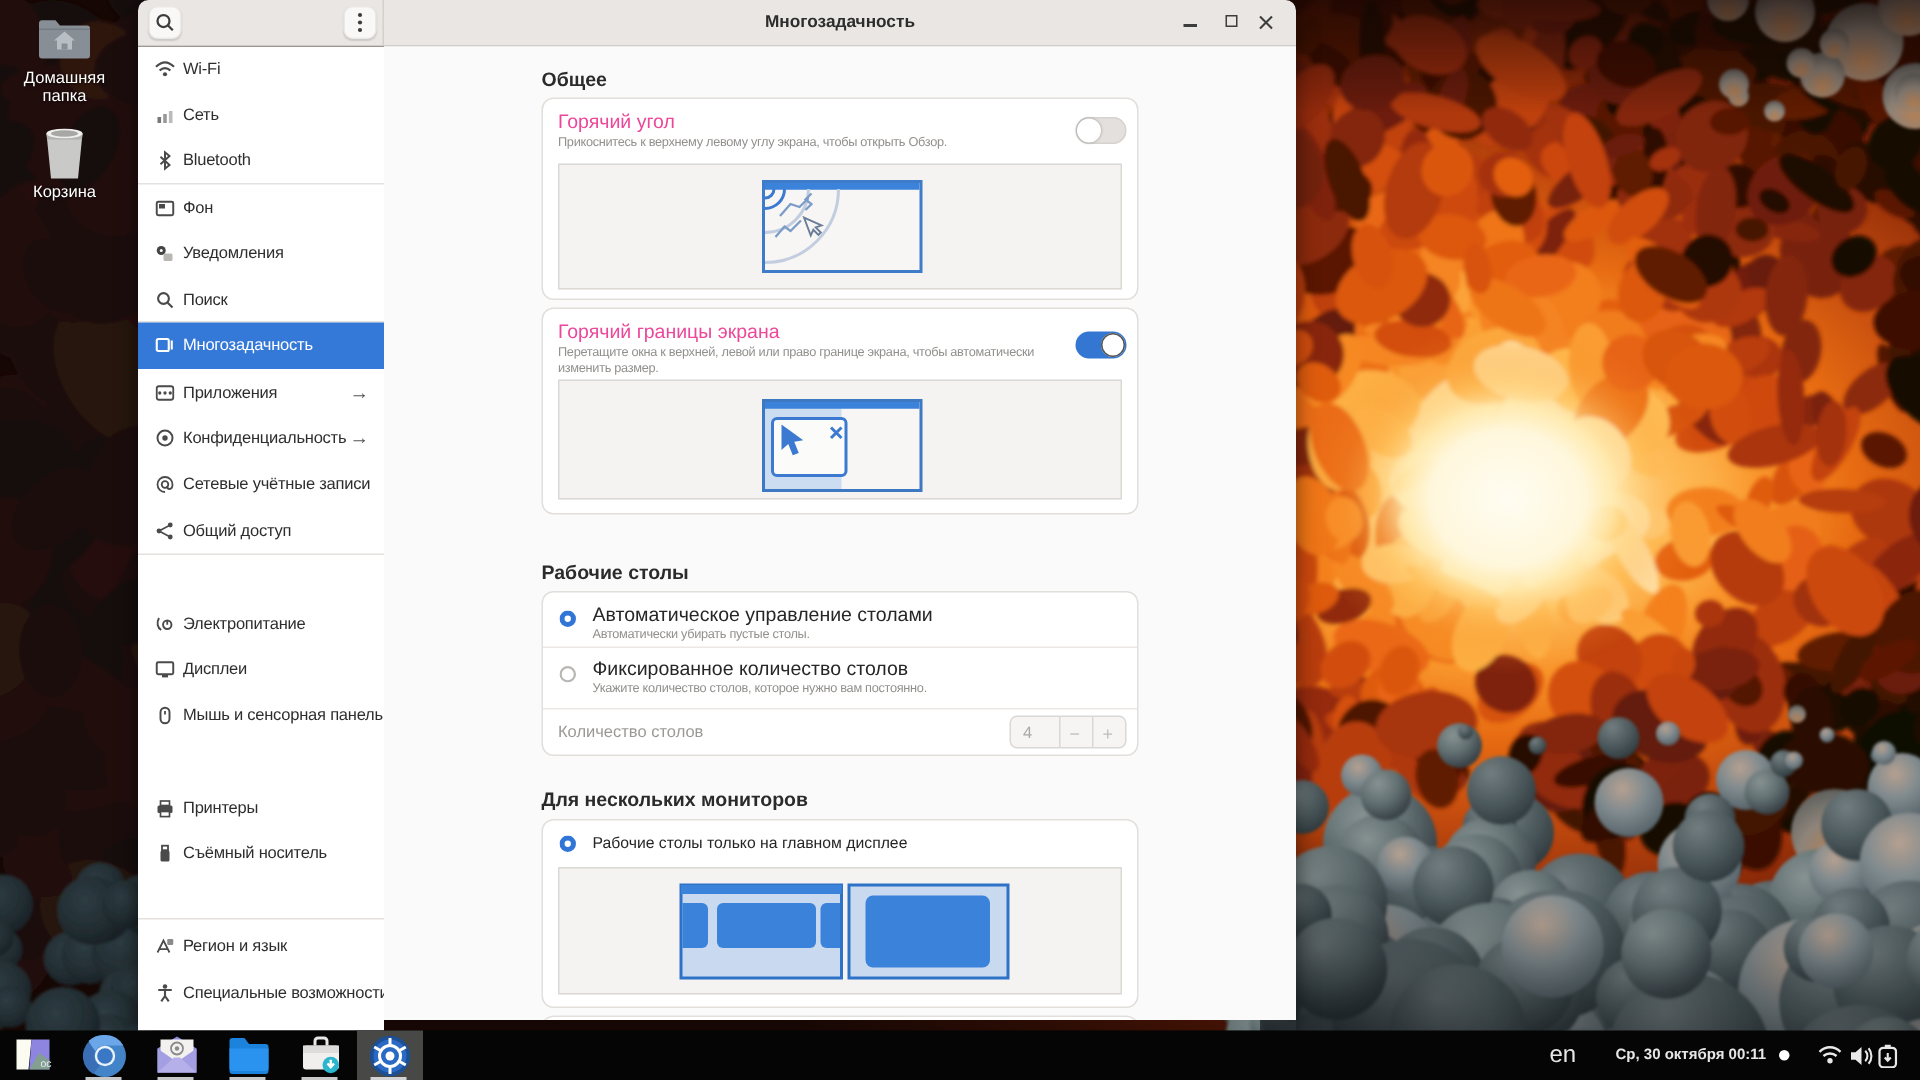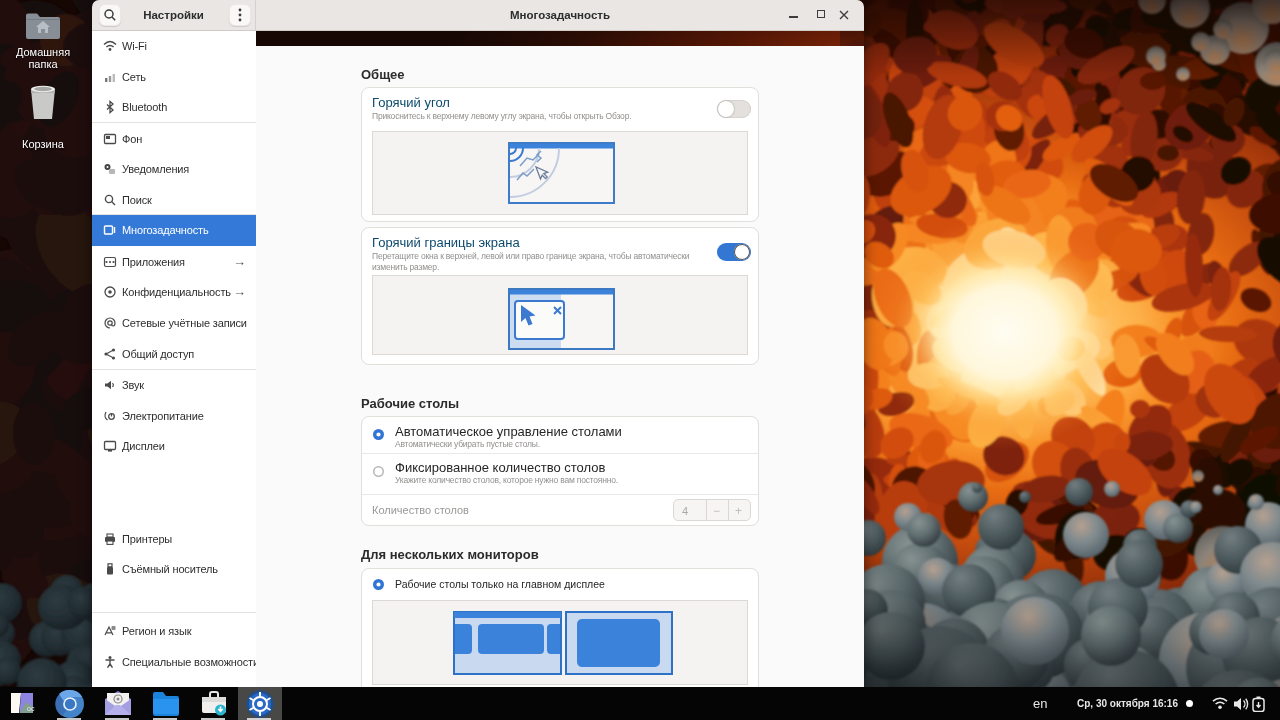--- a/index.html
+++ b/index.html
@@ -12,42 +12,42 @@
 #htitle1 {position:absolute; left:0px; top:0; width:163px; text-align:center; line-height:30px; font-weight:bold; font-size:11.5px; color:#2d2d2d;}
 #htitle2 {position:absolute; left:164px; top:0; width:608px; text-align:center; line-height:30px; font-weight:bold; font-size:11.5px; color:#2d2d2d;}
 #sidebar {position:absolute; left:0; top:31px; width:164px; height:656px; background:#fff;}
 .srow {position:absolute; left:0; width:164px; height:30.7px;}
 .srow.sel {background:#3579d8;}
 .sic {position:absolute; left:11px; top:8px;}
 .slbl {position:absolute; left:30px; top:0; line-height:30.7px; font-size:11px; color:#2e2e2e; white-space:nowrap; letter-spacing:-0.15px;}
 .sel .slbl {color:#fff;}
 .arr {position:absolute; right:10px; line-height:30.7px; font-size:13px; color:#555;}
 .ssep {position:absolute; left:0; width:164px; height:1px; background:#e4e1de;}
-#content {position:absolute; left:164px; top:46px; width:608px; height:656px; background:#fafafa; overflow:hidden;}
+#content {position:absolute; left:164px; top:24px; width:608px; height:656px; background:#fafafa; overflow:hidden;}
 .shead {position:absolute; font-size:13px; font-weight:bold; color:#2b2b2b;}
 .card {position:absolute; left:105px; width:398px; background:#fff; border:1px solid #e2dfdb; border-radius:8px; overflow:hidden;}
-.ct {position:absolute; left:10px; font-size:13px; color:#0c4a6e; white-space:nowrap;}
+.ct {position:absolute; left:10px; font-size:13px; color:#ec4899; white-space:nowrap;}
 .cs {position:absolute; left:10px; font-size:8.5px; letter-spacing:-0.2px; color:#92908d; white-space:nowrap;}
 .illus {position:absolute; left:10px; width:376px; background:#f4f3f1; border:1px solid #dcd9d5;}
 .tog {position:absolute; left:355px; width:34px; height:18px; border-radius:9px;}
 .tog.off {background:#e3e0dd; box-shadow:inset 0 0 0 1px #d6d3cf;}
 .tog.on {background:#3477d3;}
 .knob {position:absolute; top:1px; width:16px; height:16px; border-radius:8px; background:#fff;}
 .tog.off .knob {left:1px; box-shadow:0 0 2px rgba(0,0,0,.35);}
 .tog.on .knob {left:17px; box-shadow:inset 0 0 0 1px #555;}
 .radio {position:absolute; left:11px; width:11px; height:11px; border-radius:6px;}
 .radio.on {background:#fff; box-shadow:inset 0 0 0 3.4px #3176d6;}
 .radio.off {background:#fff; box-shadow:inset 0 0 0 1.5px #b9b7b4;}
 .rt {position:absolute; left:33px; font-size:13px; color:#262626; white-space:nowrap;}
 .rs {position:absolute; left:33px; font-size:8.5px; letter-spacing:-0.2px; color:#92908d; white-space:nowrap;}
 .csep {position:absolute; left:0; width:100%; height:1px; background:#ebe8e5;}
 #taskbar {position:absolute; left:0; top:687px; width:1280px; height:33px; background:#050505;}
 .tbi {position:absolute; top:2px;}
 .tbline {position:absolute; top:31px; height:1.5px; width:24px; background:rgba(235,235,235,0.85);}
-.tbtxt {position:absolute; top:0; color:#e6e6e6; font-size:13px; line-height:33px;}
+.tbtxt {position:absolute; top:0; color:#e6e6e6; font-size:16px; line-height:33px;}
 </style></head>
 <body>
 <div id="stage">
 <svg id="wp" xmlns="http://www.w3.org/2000/svg" width="1280" height="720" viewBox="0 0 1280 720">
       <defs>
         <radialGradient id="sun" cx="0" cy="0" r="1" gradientUnits="userSpaceOnUse" gradientTransform="translate(1005 332) scale(700 480)">
           <stop offset="0" stop-color="#fffdf0"></stop>
           <stop offset="0.09" stop-color="#ffeec0"></stop>
           <stop offset="0.16" stop-color="#ffc35e"></stop>
           <stop offset="0.24" stop-color="#f9962c"></stop>
@@ -1109,21 +1109,21 @@
 </svg>
 <div style="margin-top:4px;">Домашняя<br>папка</div>
     </div>
 <div class="dicon" style="left:4px; top:84px; width:78px;">
 <svg width="40" height="38" viewBox="0 0 40 38" style="display:block;margin:0 auto;">
 <path d="M8 5h24l-3 30H11z" fill="#c9c9c7"></path>
 <path d="M8 5h24l-.4 4H8.4z" fill="#b2b2b0"></path>
 <ellipse cx="20" cy="5" rx="12" ry="3.2" fill="#efefed"></ellipse>
 <ellipse cx="20" cy="5" rx="9" ry="2.2" fill="#a7a7a5"></ellipse>
 </svg>
-<div style="margin-top:16px;">Корзина</div>
+<div style="margin-top:0;">Корзина</div>
     </div>
 
 <div id="win">
 <div id="sidebar">
         <div class="ssep" style="top:91px"></div>
         <div class="ssep" style="top:183px"></div>
         <div class="ssep" style="top:338px"></div>
         <div class="ssep" style="top:581px"></div>
         <div class="srow" style="top:-0.4px">
           <svg class="sic" width="14" height="14" viewBox="0 0 14 14">
@@ -1203,41 +1203,41 @@
         </div>
         <div class="srow" style="top:307.6px">
           <svg class="sic" width="14" height="14" viewBox="0 0 14 14">
             <circle cx="3" cy="7" r="1.6" fill="#4a4a4a"></circle>
             <circle cx="10.5" cy="3" r="1.6" fill="#4a4a4a"></circle>
             <circle cx="10.5" cy="11" r="1.6" fill="#4a4a4a"></circle>
             <path d="M3 7l7.5-4M3 7l7.5 4" stroke="#4a4a4a" stroke-width="1.1"></path>
           </svg>
           <span class="slbl">Общий доступ</span>
         </div>
-        <div class="srow" style="top:338.6px">
-          <svg class="sic" width="14" height="14" viewBox="0 0 14 14">
-            <path d="M2 5.5h2.5L8 2.8v8.4L4.5 8.5H2z" fill="#4a4a4a"></path>
-            <path d="M9.5 5a3 3 0 0 1 0 4" fill="none" stroke="#4a4a4a" stroke-width="1.1"></path>
-          </svg>
-          <span class="slbl">Звук</span>
-        </div>
         <div class="srow" style="top:369.6px">
           <svg class="sic" width="14" height="14" viewBox="0 0 14 14">
             <path d="M3 3c-1.8 3.2-1 6.5 1.5 8" fill="none" stroke="#4a4a4a" stroke-width="1.3"></path>
             <circle cx="8.5" cy="7.5" r="2.8" fill="none" stroke="#4a4a4a" stroke-width="1.3"></circle>
             <path d="M8.5 5v2.5" stroke="#4a4a4a" stroke-width="1.2"></path>
           </svg>
           <span class="slbl">Электропитание</span>
         </div>
         <div class="srow" style="top:400.1px">
           <svg class="sic" width="14" height="14" viewBox="0 0 14 14">
             <rect x="1.5" y="2.5" width="11" height="8" rx="1" fill="none" stroke="#4a4a4a" stroke-width="1.3"></rect>
             <rect x="5" y="11" width="4" height="1.6" fill="#4a4a4a"></rect>
           </svg>
           <span class="slbl">Дисплеи</span>
+        </div>
+        <div class="srow" style="top:431.1px">
+          <svg class="sic" width="14" height="14" viewBox="0 0 14 14">
+            <rect x="4" y="1.8" width="6" height="10.4" rx="3" fill="none" stroke="#4a4a4a" stroke-width="1.3"></rect>
+            <path d="M7 4v2.4" stroke="#4a4a4a" stroke-width="1.2"></path>
+          </svg>
+          <span class="slbl">Мышь и сенсорная панель</span>
         </div>
         <div class="srow" style="top:492.6px">
           <svg class="sic" width="14" height="14" viewBox="0 0 14 14">
             <rect x="2" y="5" width="10" height="5" rx="1" fill="#4a4a4a"></rect>
             <rect x="4" y="2" width="6" height="3" fill="none" stroke="#4a4a4a" stroke-width="1.1"></rect>
             <rect x="4" y="9" width="6" height="3.4" fill="#fff" stroke="#4a4a4a" stroke-width="1.1"></rect>
           </svg>
           <span class="slbl">Принтеры</span>
         </div>
         <div class="srow" style="top:523.1px">
@@ -1352,21 +1352,20 @@
             </svg>
           </div>
 </div>
 <div class="card" style="top:653px; height:34px;"></div>
 </div>
 <div id="hdr">
 <div class="hbtn" style="left:7px;"><svg width="22" height="22" viewBox="0 0 22 22">
             <circle cx="10" cy="10" r="4" fill="none" stroke="#3c3c3c" stroke-width="1.5"></circle>
             <path d="M13 13l3.2 3.2" stroke="#3c3c3c" stroke-width="1.5"></path>
           </svg></div>
-<div id="htitle1">Настройки</div>
 <div class="hbtn" style="left:137px;"><svg width="22" height="22" viewBox="0 0 22 22">
             <circle cx="11" cy="6" r="1.4" fill="#3c3c3c"></circle>
             <circle cx="11" cy="11" r="1.4" fill="#3c3c3c"></circle>
             <circle cx="11" cy="16" r="1.4" fill="#3c3c3c"></circle>
           </svg></div>
 <div id="hdrsep"></div>
 <div id="htitle2">Многозадачность</div>
 <div style="position:absolute; left:697px; top:16px; width:9px; height:1.5px; background:#3d3d3d;"></div>
 <div style="position:absolute; left:725px; top:10px; width:8px; height:8px; border:1.2px solid #3d3d3d;"></div>
 <svg style="position:absolute; left:746px; top:9px;" width="12" height="12" viewBox="0 0 12 12">
@@ -1419,21 +1418,21 @@
           <path d="M15 8V3M15 22v5M8.9 11.5 4.5 9M21.1 11.5l4.4-2.5M8.9 18.5l-4.4 2.5M21.1 18.5l4.4 2.5"></path>
         </g>
 <circle cx="15" cy="15" r="3" fill="#fff"></circle>
 </svg>
 <div class="tbline" style="left:57px;"></div>
 <div class="tbline" style="left:105px;"></div>
 <div class="tbline" style="left:153px;"></div>
 <div class="tbline" style="left:201px;"></div>
 <div class="tbline" style="left:247px;"></div>
 <div class="tbtxt" style="left:1033px;">en</div>
-<div class="tbtxt" style="left:1077px; font-weight:bold; font-size:10px;">Ср, 30 октября 16:16</div>
+<div class="tbtxt" style="left:1077px; font-weight:bold; font-size:10px;">Ср, 30 октября 00:11</div>
 <div style="position:absolute; left:1186px; top:13px; width:7px; height:7px; border-radius:4px; background:#fff;"></div>
 <svg style="position:absolute; left:1212px; top:10px;" width="16" height="13" viewBox="0 0 16 13">
 <path d="M1 4.2C3.3 2 5.5 1.2 8 1.2s4.7.8 7 3" fill="none" stroke="#e8e8e8" stroke-width="1.6"></path>
 <path d="M3.6 7c1.4-1.2 2.8-1.7 4.4-1.7S11 5.8 12.4 7" fill="none" stroke="#e8e8e8" stroke-width="1.6"></path>
 <circle cx="8" cy="10.2" r="1.8" fill="#e8e8e8"></circle>
 </svg>
 <svg style="position:absolute; left:1233px; top:10px;" width="16" height="14" viewBox="0 0 16 14">
 <path d="M1 4.5h3L8 1v12L4 9.5H1z" fill="#e8e8e8"></path>
 <path d="M10.5 3.5a5 5 0 0 1 0 7M12.7 1.8a8 8 0 0 1 0 10.4" fill="none" stroke="#e8e8e8" stroke-width="1.4"></path>
 </svg>

